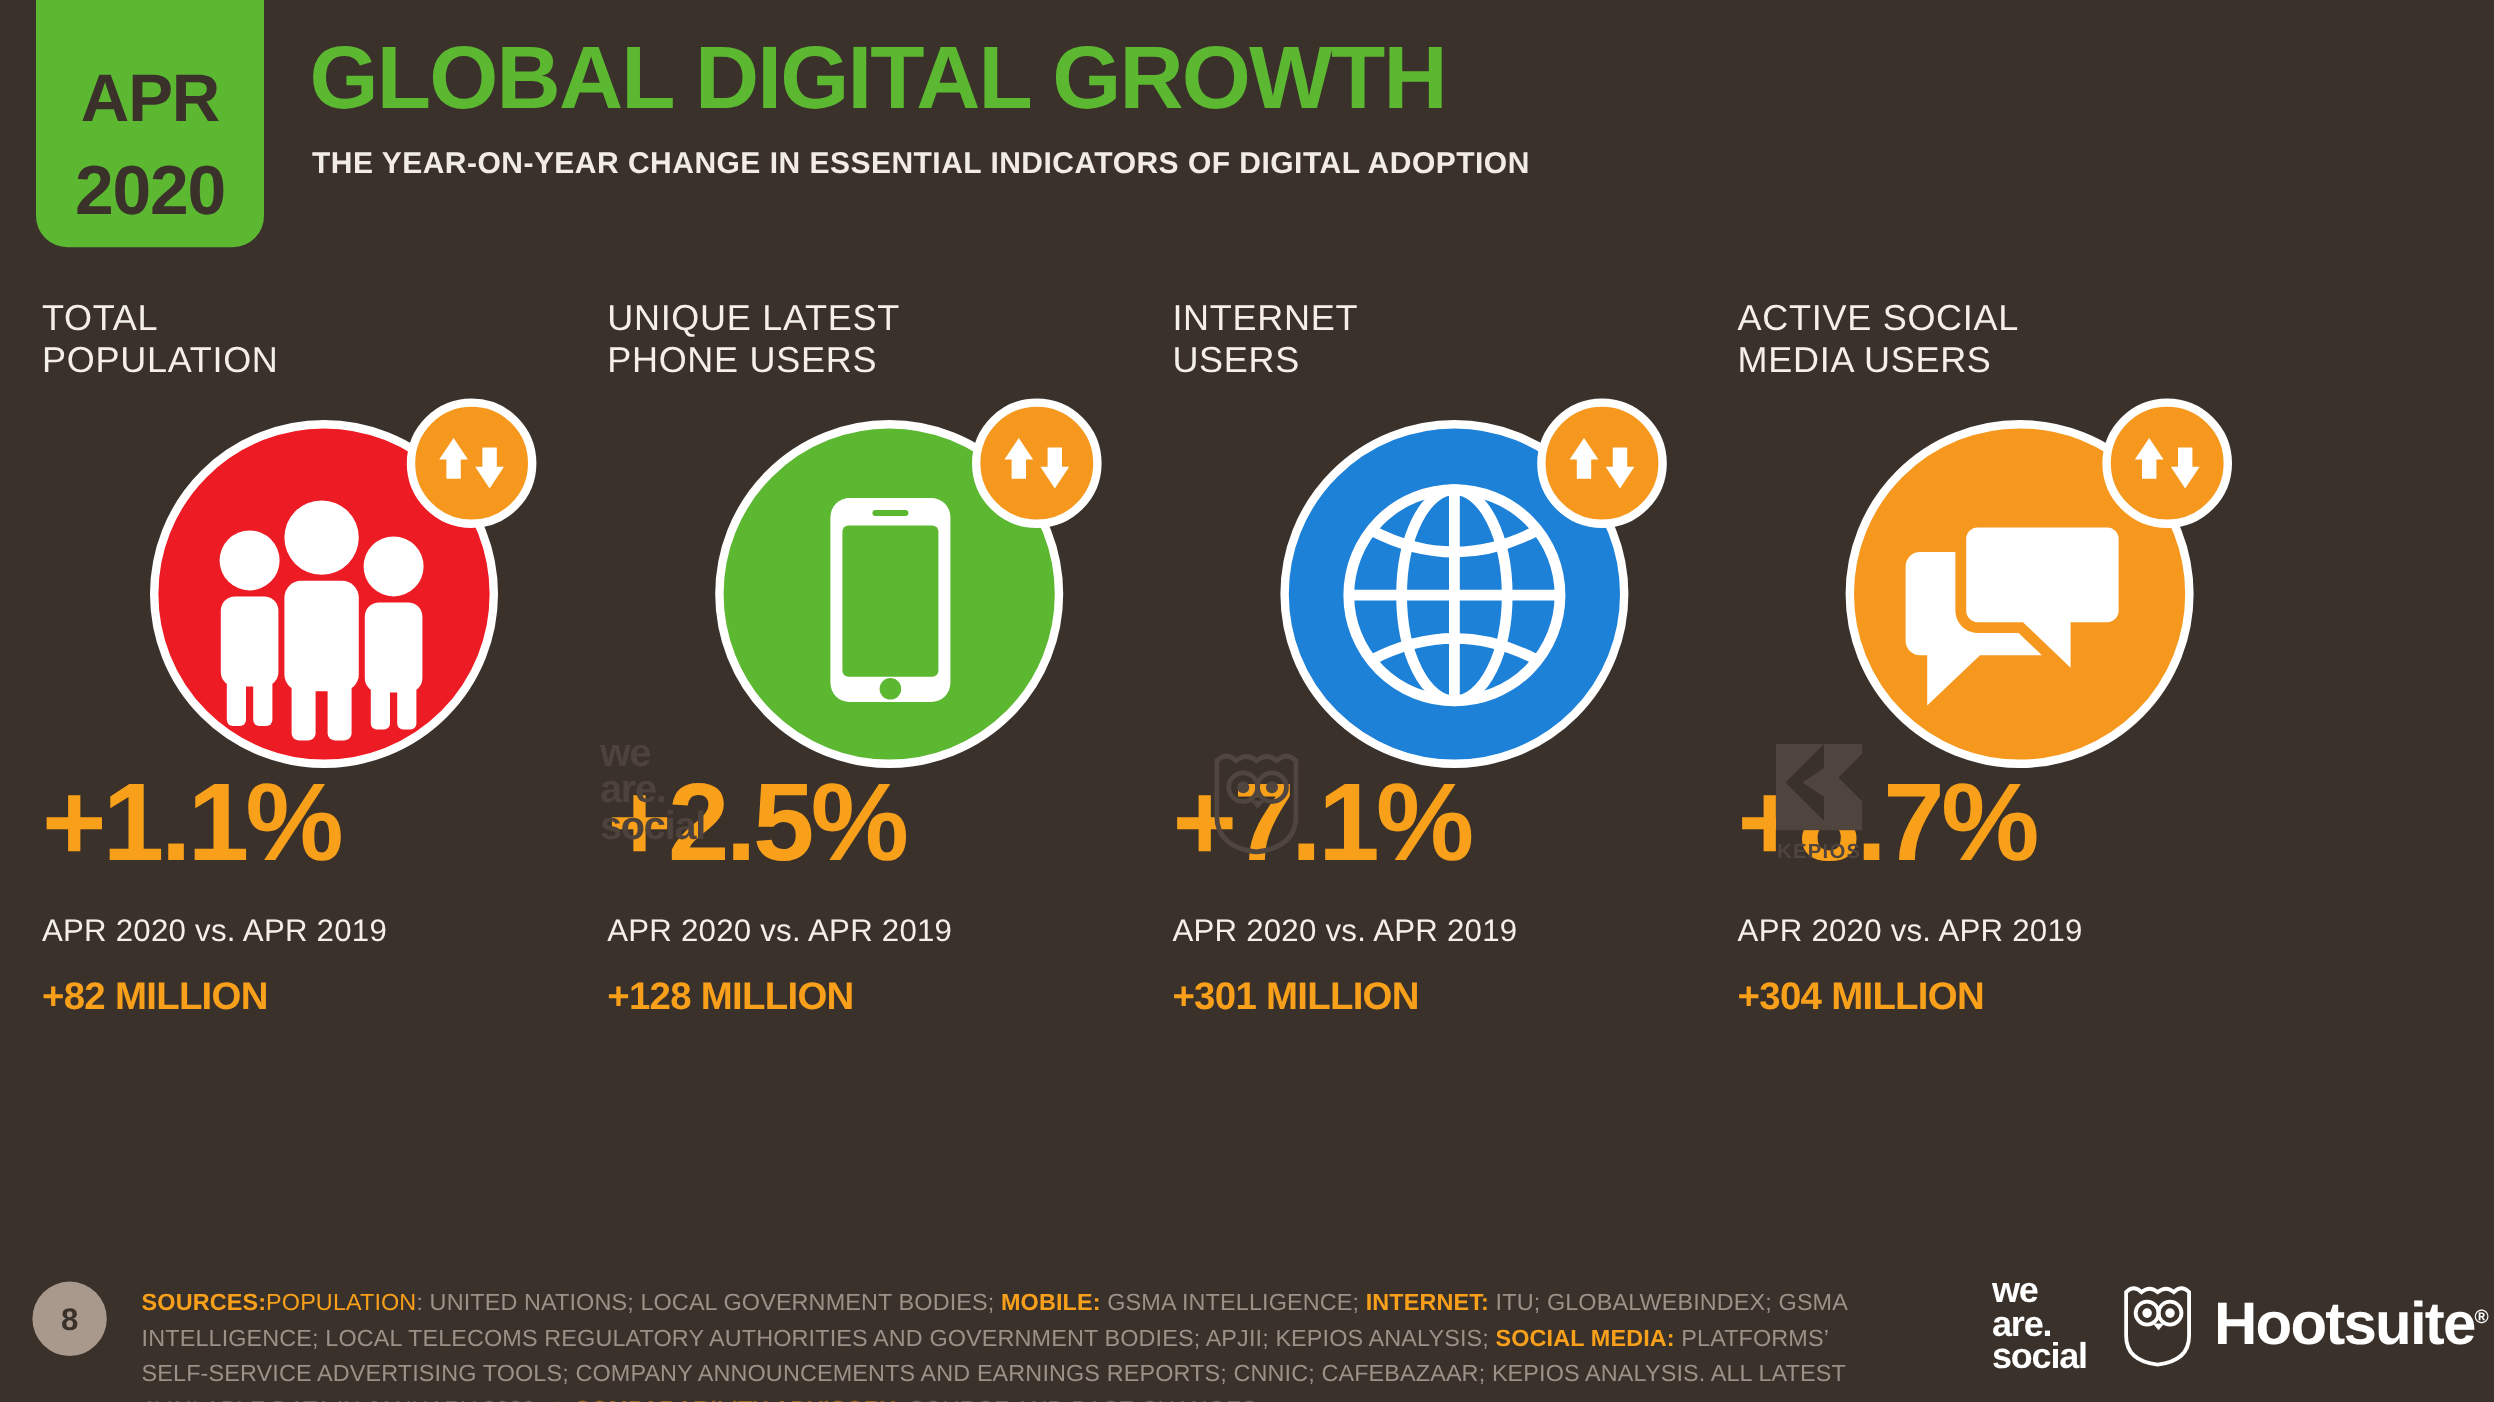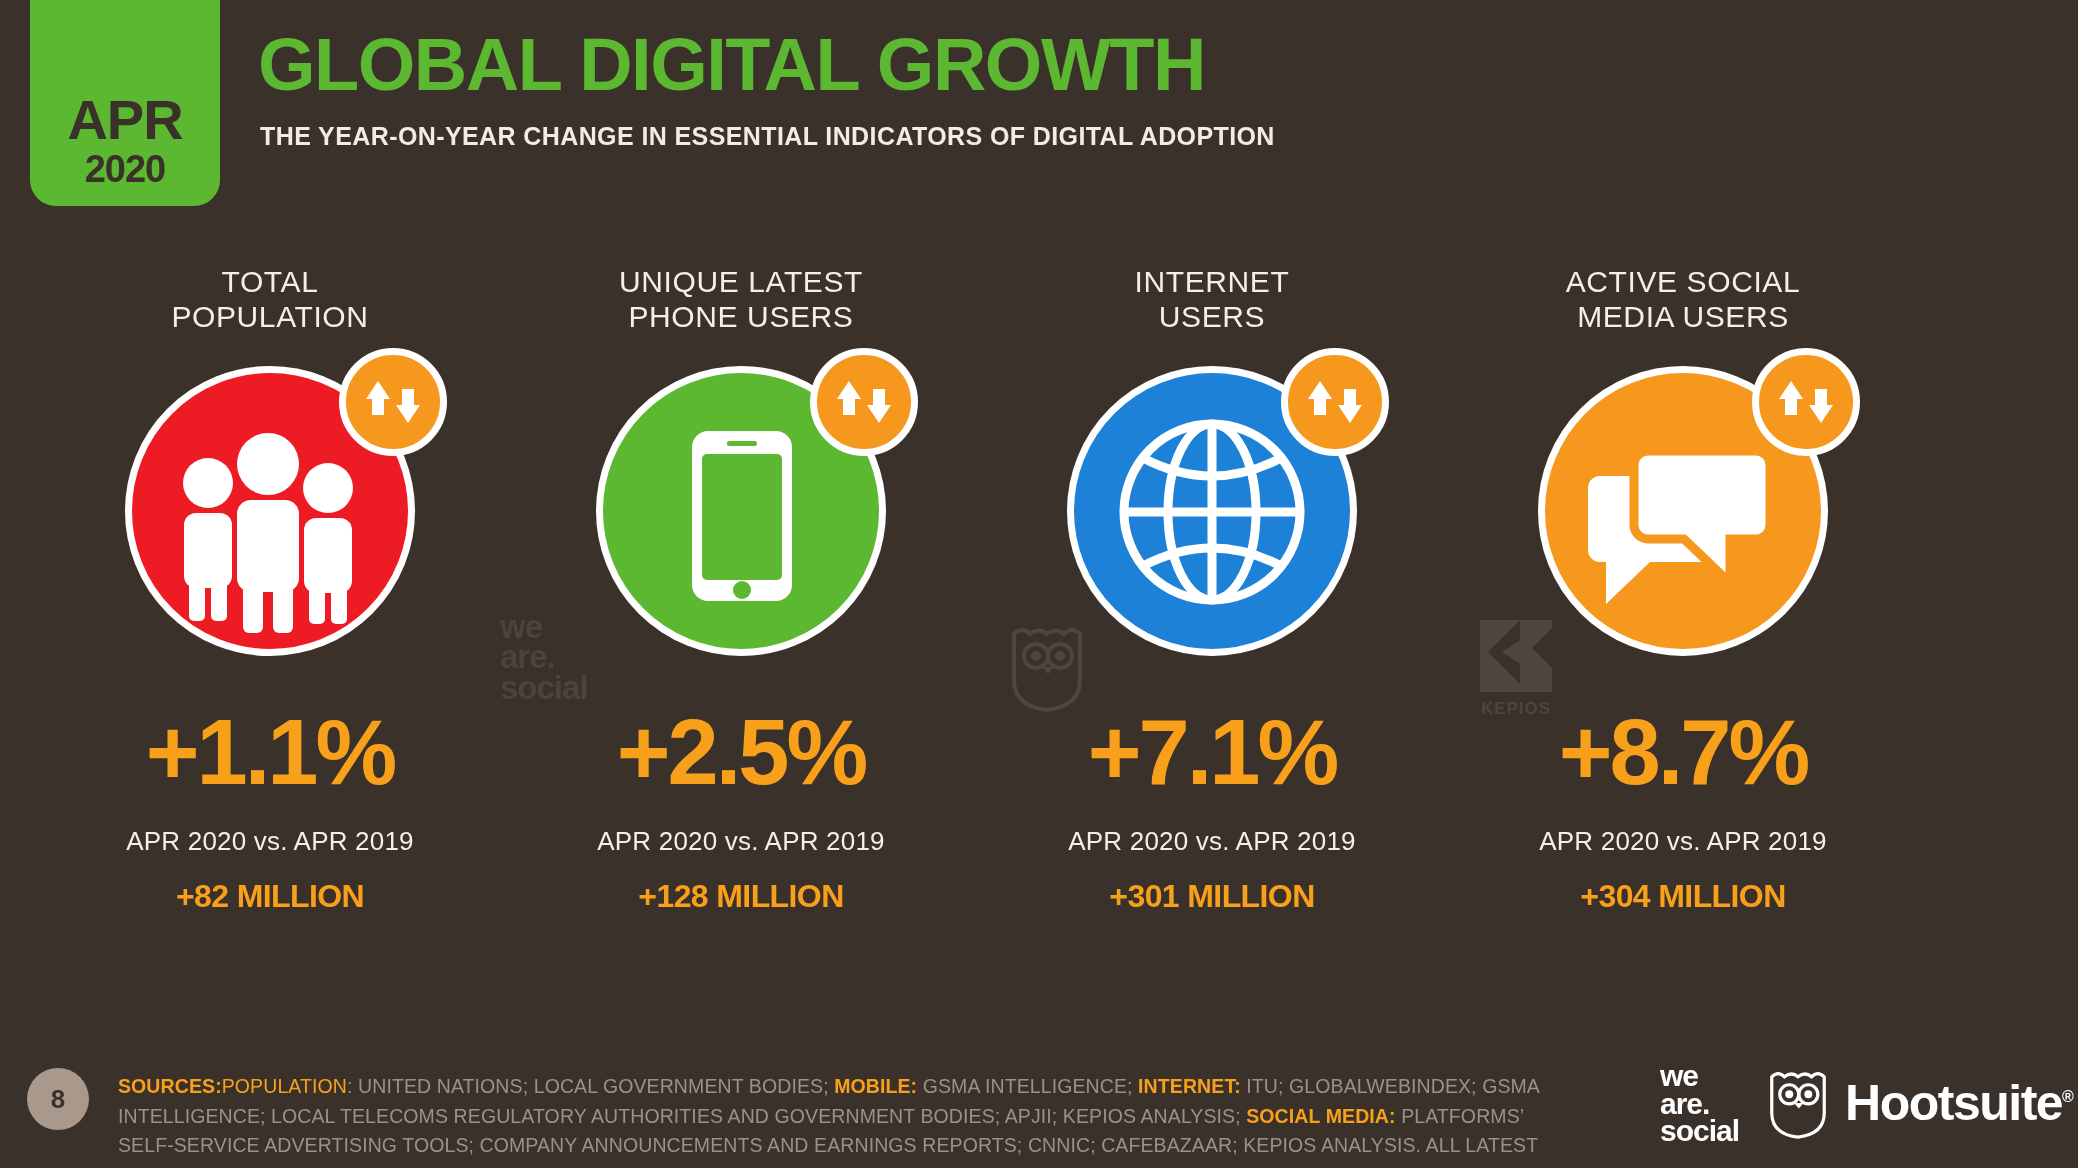--- a/index.html
+++ b/index.html
@@ -21,35 +21,35 @@
     border-radius:0 0 26px 26px;
     display:flex; flex-direction:column;
     align-items:center; justify-content:flex-end;
     padding-bottom:18px;
   }
   #date-tab .m, #date-tab .y {
     color:#3a312b; font-weight:bold; line-height:1.0;
     letter-spacing:-1px;
   }
   #date-tab .m { font-size:56px; }
-  #date-tab .y { font-size:38px; margin-top:2px; }
+  #date-tab .y { font-size:58px; margin-top:20px; }
 
   #title {
     position:absolute; left:258px; top:28px;
     font-size:74px; font-weight:bold; color:#5cb731;
     letter-spacing:-1.5px; line-height:1;
   }
   #subtitle {
     position:absolute; left:260px; top:124px;
     font-size:25px; font-weight:bold; color:#f2ece6;
     letter-spacing:0.4px; line-height:1;
   }
 
   
-  .col { position:absolute; top:264px; width:470px; text-align:center; }
+  .col { position:absolute; top:248px; width:470px; text-align:left; }
   .col-0 { left:35px; }
   .col-1 { left:506px; }
   .col-2 { left:977px; }
   .col-3 { left:1448px; }
 
   .col-label {
     font-size:30px; color:#f4efe9; line-height:1.18;
     letter-spacing:0.6px; white-space:pre-line;
     height:70px;
   }
@@ -67,21 +67,20 @@
     position:absolute; right:-32px; top:-18px;
     width:108px; height:108px; border-radius:50%;
     background:#f6981e; border:7px solid #ffffff;
     display:flex; align-items:center; justify-content:center;
   }
   .badge svg { width:66px; height:66px; display:block; }
 
   .icon-svg { position:absolute; left:0; top:0; width:290px; height:290px; }
 
   .pct {
-    margin-top:50px;
     font-size:92px; font-weight:bold; color:#f9a01b;
     letter-spacing:-3px; line-height:1;
   }
   .cmp {
     margin-top:30px; font-size:26px; color:#f4efe9;
     letter-spacing:0.2px; line-height:1;
   }
   .abs {
     margin-top:26px; font-size:32px; font-weight:bold;
     color:#f9a01b; letter-spacing:-0.6px; line-height:1;

